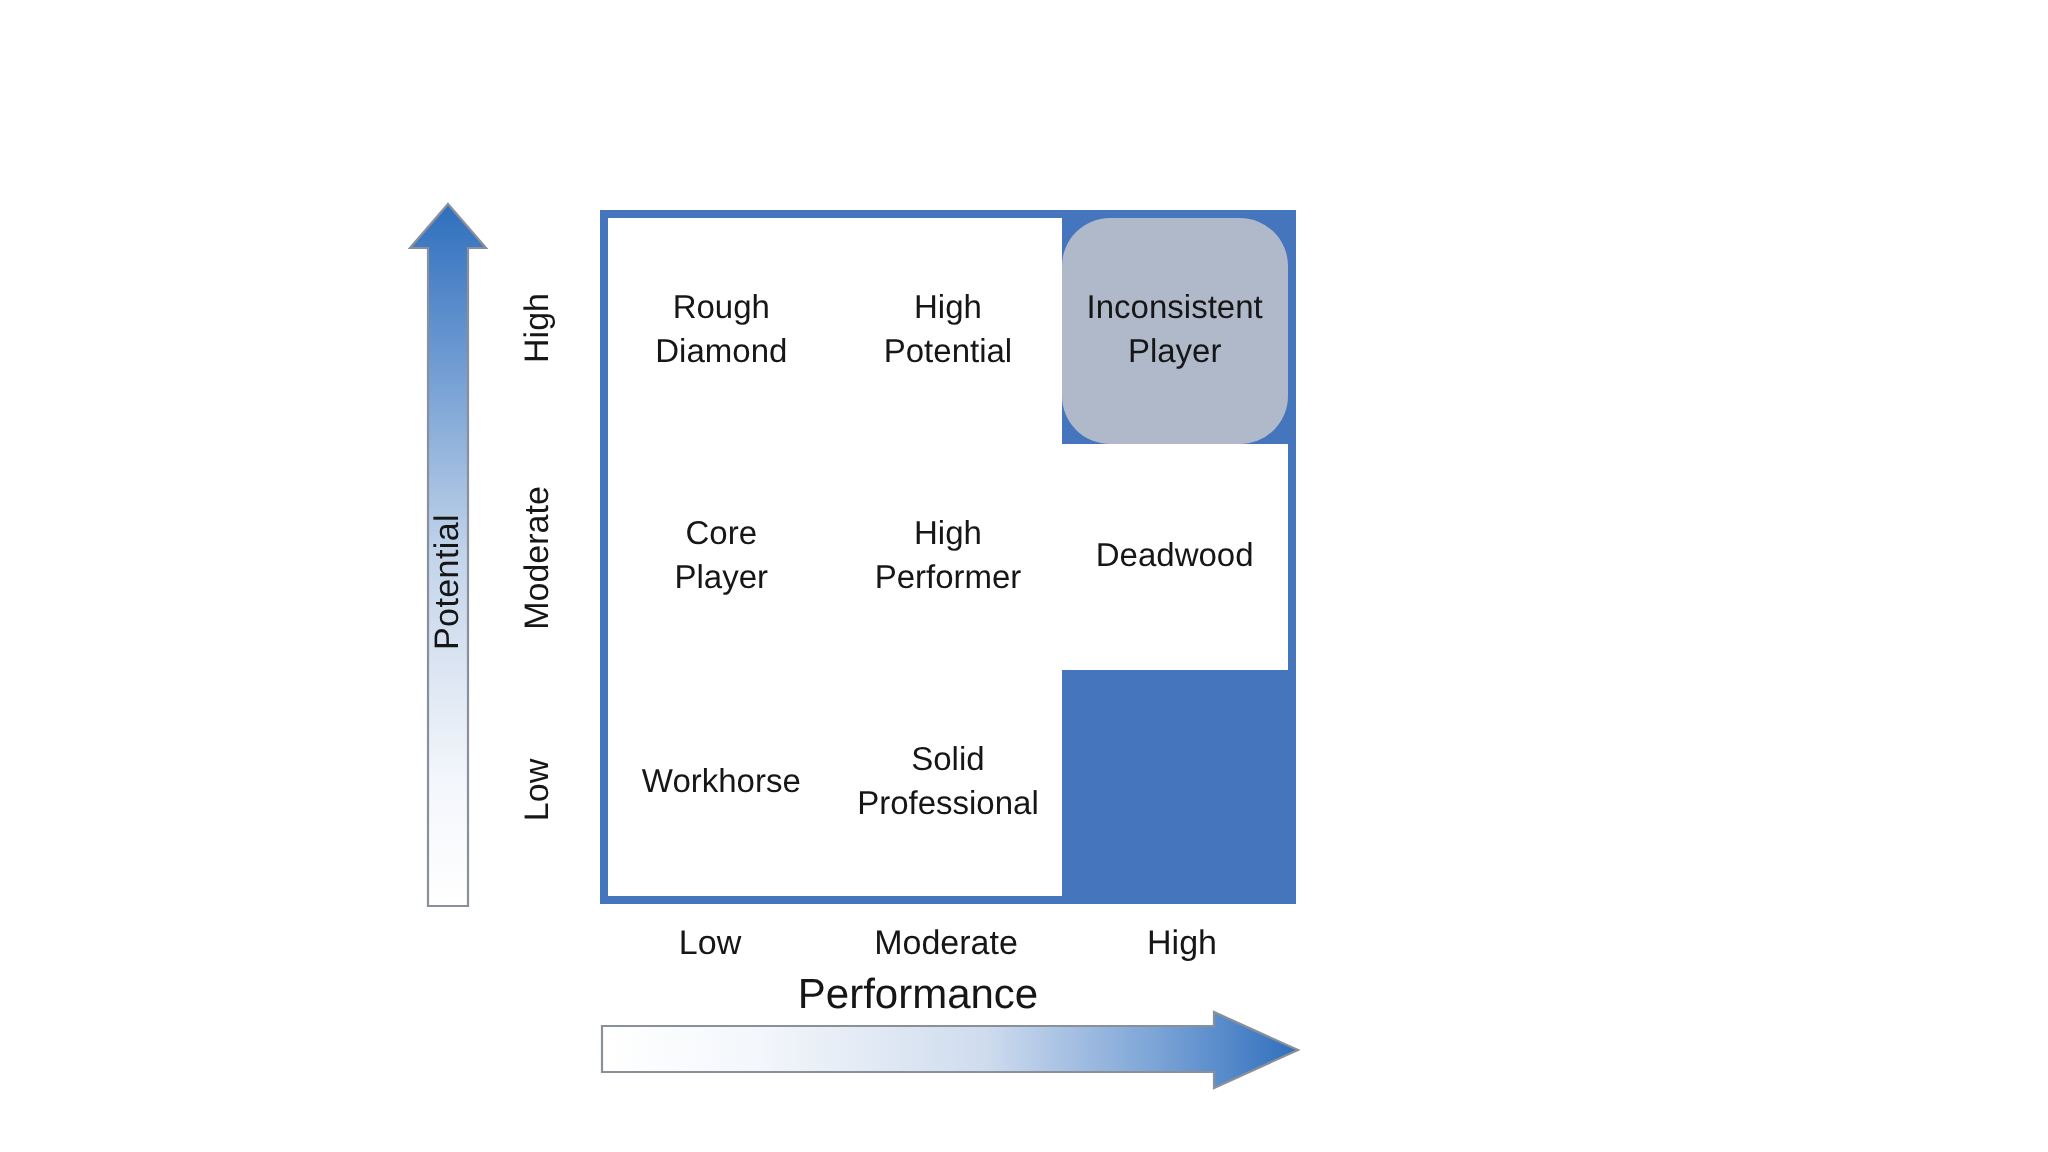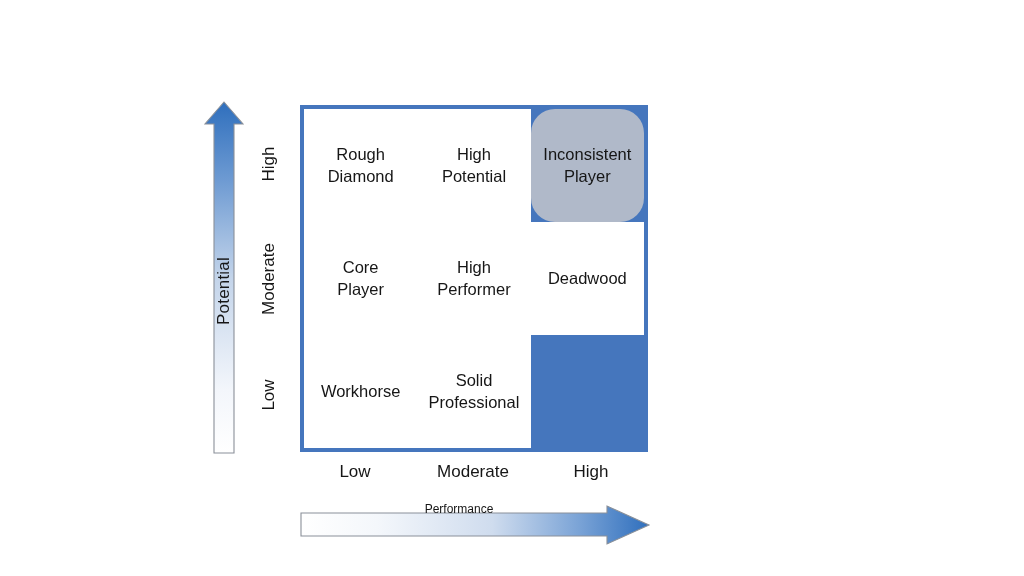--- a/index.html
+++ b/index.html
@@ -116,27 +116,27 @@
     left: 299px;
     top: 504px;
     width: 352px;
     height: 42px;
   }
   #performance-arrow svg { display: block; width: 352px; height: 42px; }
 
   #performance-axis-title {
     position: absolute;
     left: 299px;
-    top: 495px;
+    top: 484px;
     width: 320px;
     height: 28px;
     display: flex;
     align-items: center;
     justify-content: center;
-    font-size: 12px;
+    font-size: 21px;
     color: #161616;
     white-space: nowrap;
     pointer-events: none;
   }
 </style>
 </head>
 <body>
 
 <div id="potential-arrow">
   <svg viewBox="0 0 42 355" xmlns="http://www.w3.org/2000/svg">

